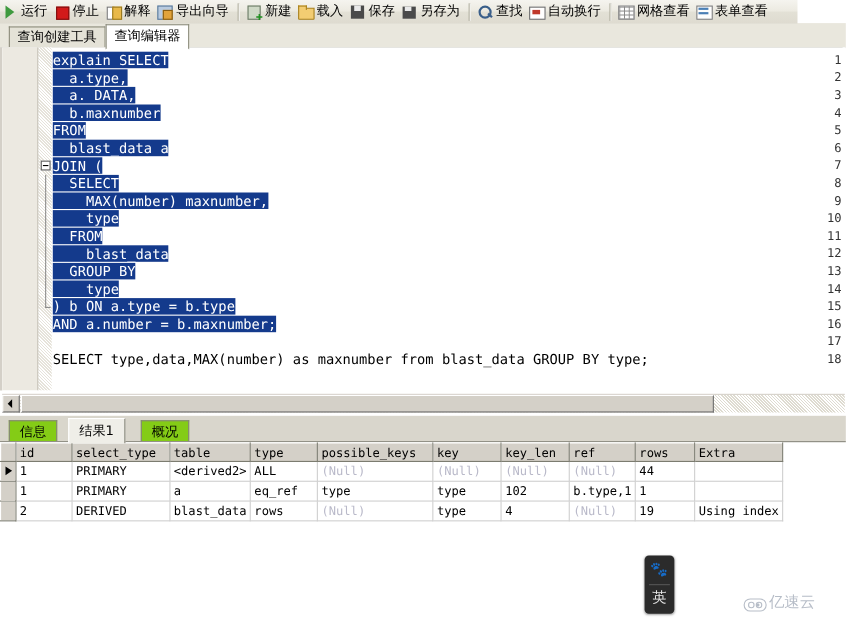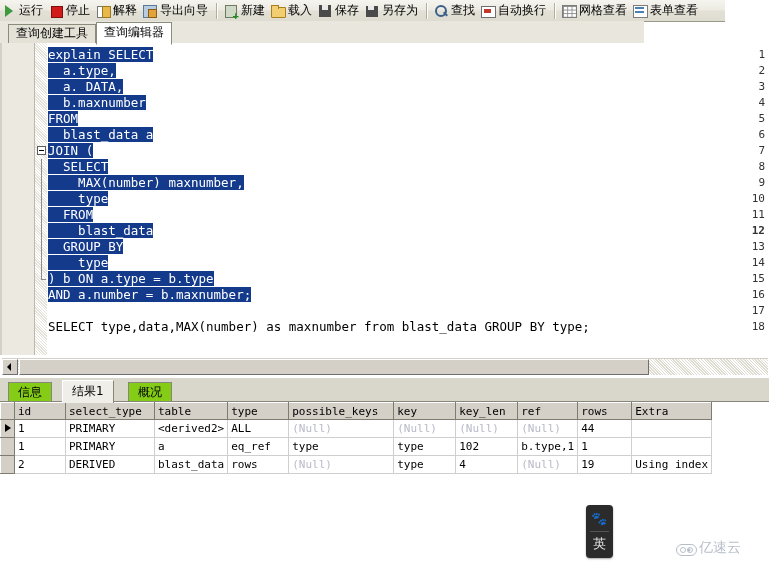--- a/index.html
+++ b/index.html
@@ -203,21 +203,21 @@
     position: absolute; left: 2px; top: 3px;
     width: 9px; height: 2px;
     background: #4a7fb5;
     box-shadow: 0 4px 0 #4a7fb5;
   }
 
   
   #top-tabs {
     position: absolute;
     left: 0; top: 21px;
-    width: 644px; height: 22px;
+    width: 769px; height: 22px;
     background: #e9e7dd;
     border-bottom: 1px solid #8d8d7d;
   }
   .ttab {
     position: absolute;
     top: 3px;
     height: 18px;
     line-height: 17px;
     padding: 0 7px;
     font-family: "DejaVu Sans", sans-serif;
@@ -618,21 +618,21 @@
       <div class="gline" style="top: 20px;">2</div>
       <div class="gline" style="top: 36px;">3</div>
       <div class="gline" style="top: 52px;">4</div>
       <div class="gline" style="top: 68px;">5</div>
       <div class="gline" style="top: 84px;">6</div>
       <div class="gline" style="top: 100px;">7</div>
       <div class="gline" style="top: 116px;">8</div>
       <div class="gline" style="top: 132px;">9</div>
       <div class="gline" style="top: 148px;">10</div>
       <div class="gline" style="top: 164px;">11</div>
-      <div class="gline" style="top: 180px; font-weight: bold;">12</div>
+      <div class="gline" style="top: 180px;">12</div>
       <div class="gline" style="top: 196px;">13</div>
       <div class="gline" style="top: 212px;">14</div>
       <div class="gline" style="top: 228px;">15</div>
       <div class="gline" style="top: 244px;">16</div>
       <div class="gline" style="top: 260px;">17</div>
       <div class="gline" style="top: 276px;">18</div>
     </div>
   <div id="fold-marks">
       <div class="fold-box" style="top: 103px;"></div>
       <div class="fold-line" style="top: 116px; height: 16px;"></div>

